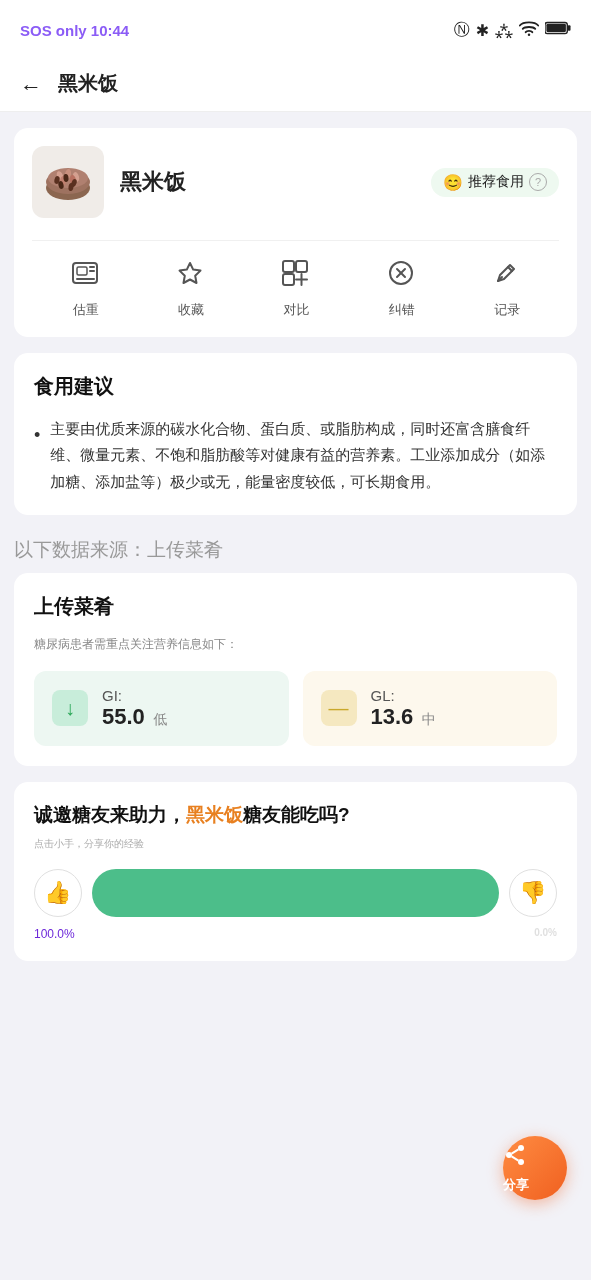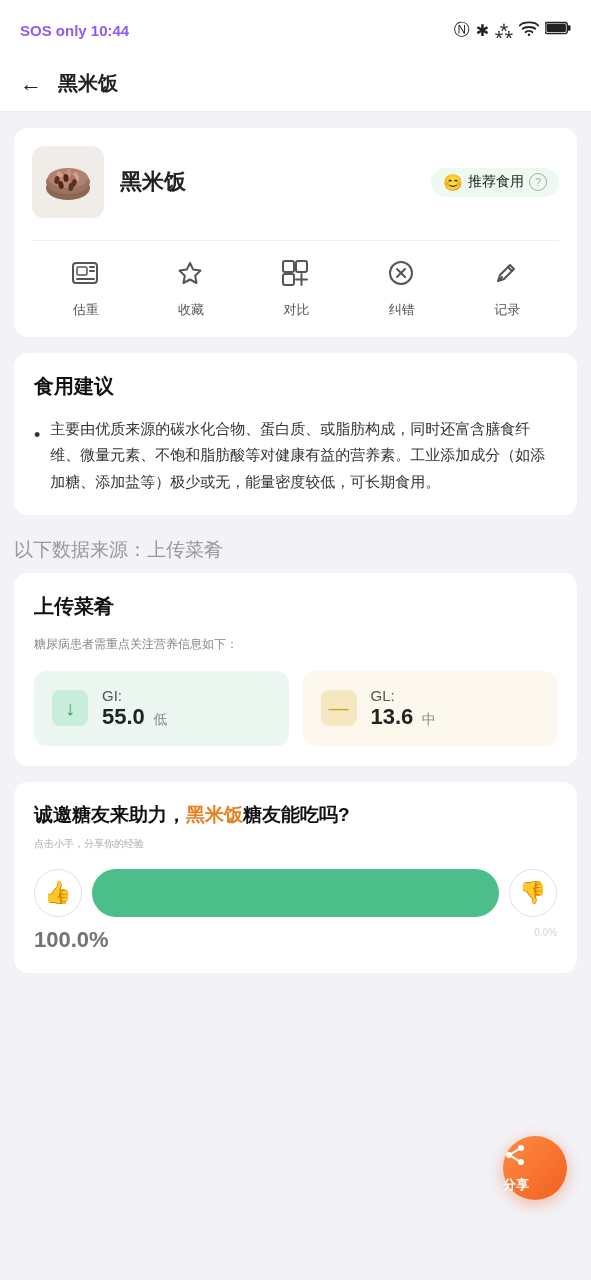--- a/index.html
+++ b/index.html
@@ -286,23 +286,23 @@
       flex-shrink: 0;
       color: #888;
     }
     .vote-bar {
       flex: 1;
       height: 48px;
       background: #4cbe8a;
       border-radius: 24px;
     }
     .vote-pct-left {
-      font-size: 22px;
-      font-weight: 700;
-      color: #737373;
+      font-size: 12px;
+      font-weight: 400;
+      color: #6d28d9;
       margin-top: 6px;
     }
     .vote-pct-right {
       font-size: 10px;
       font-weight: 700;
       color: #e0e0e0;
       margin-top: 6px;
       text-align: right;
     }
     .vote-labels {

